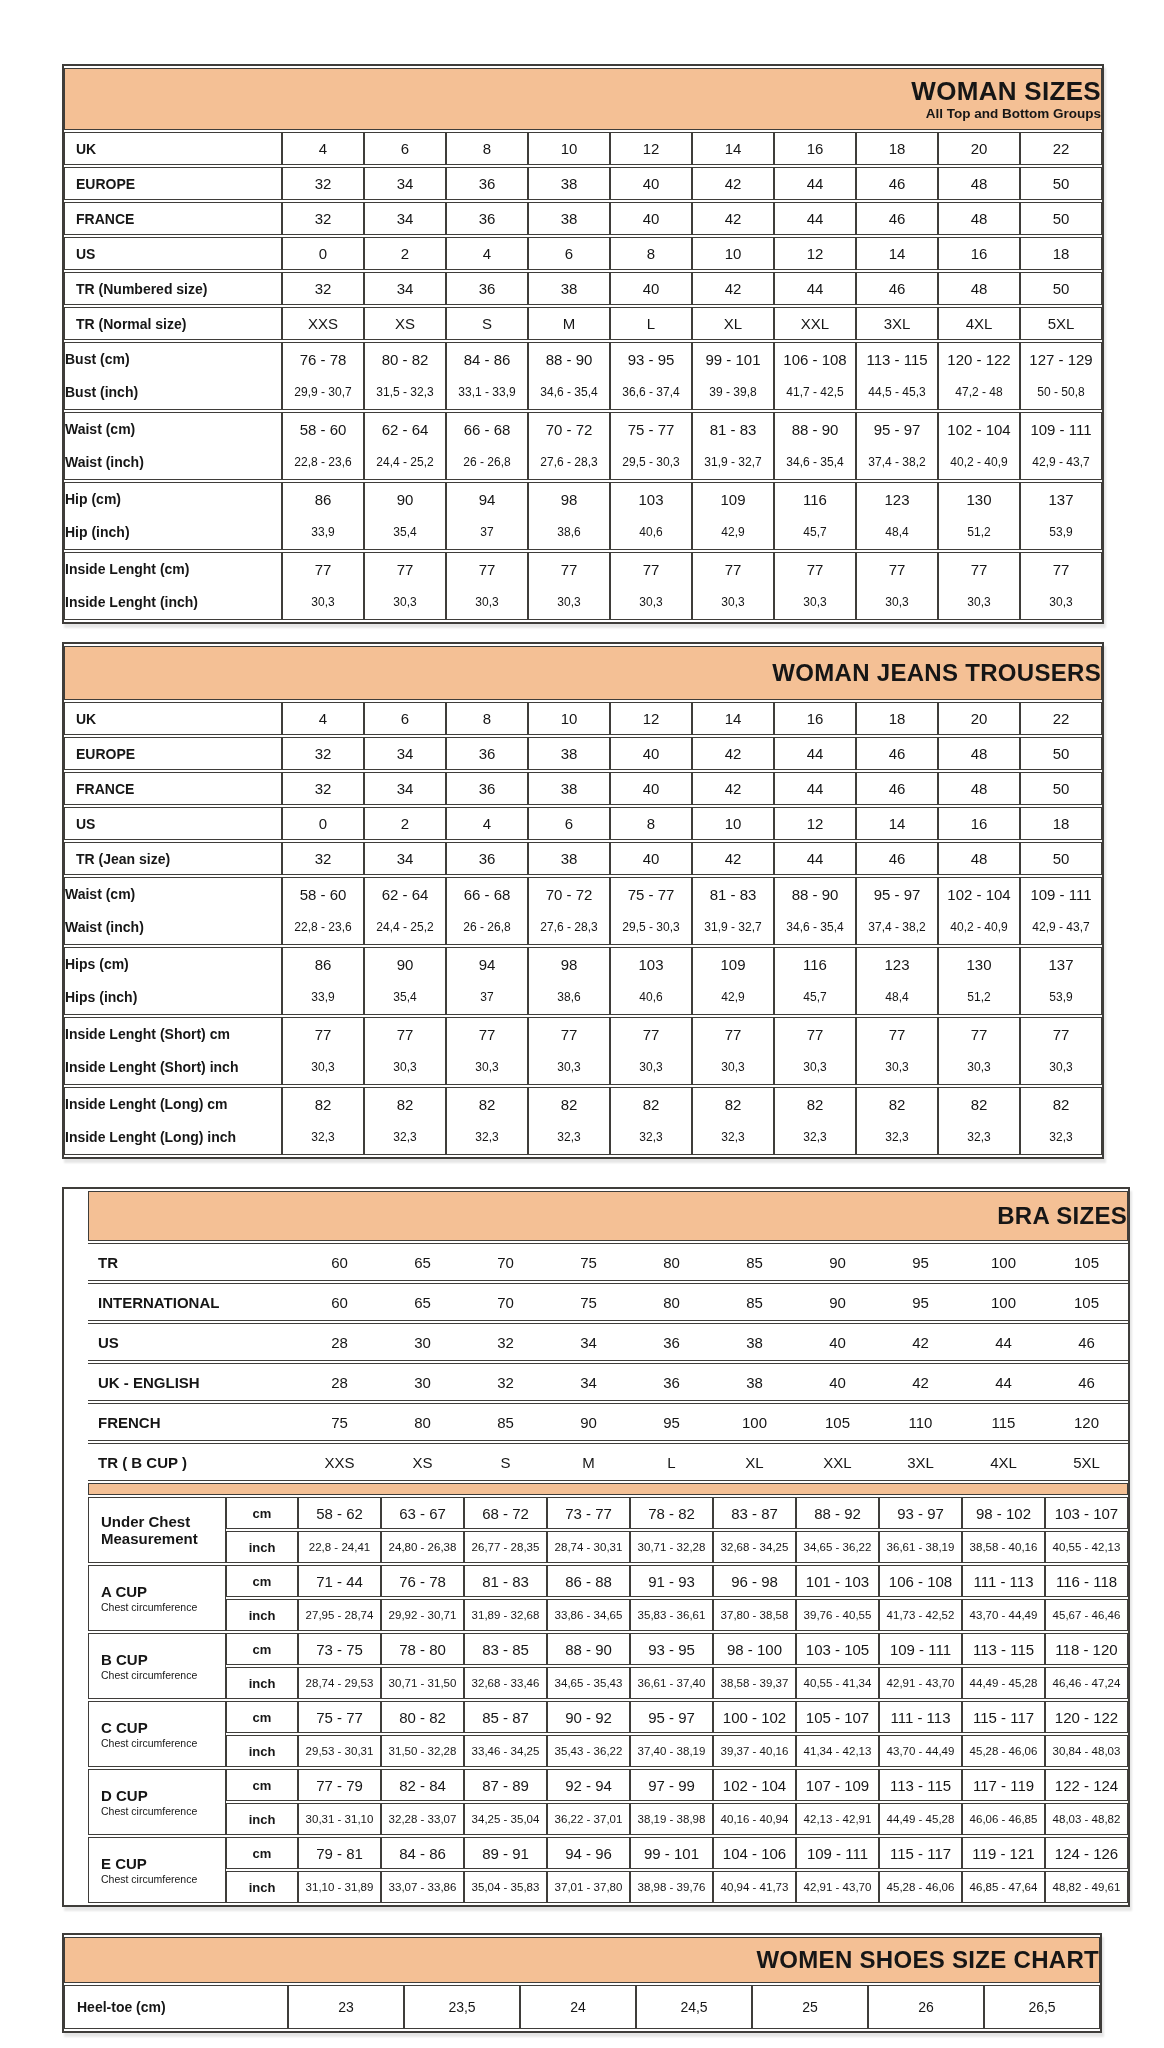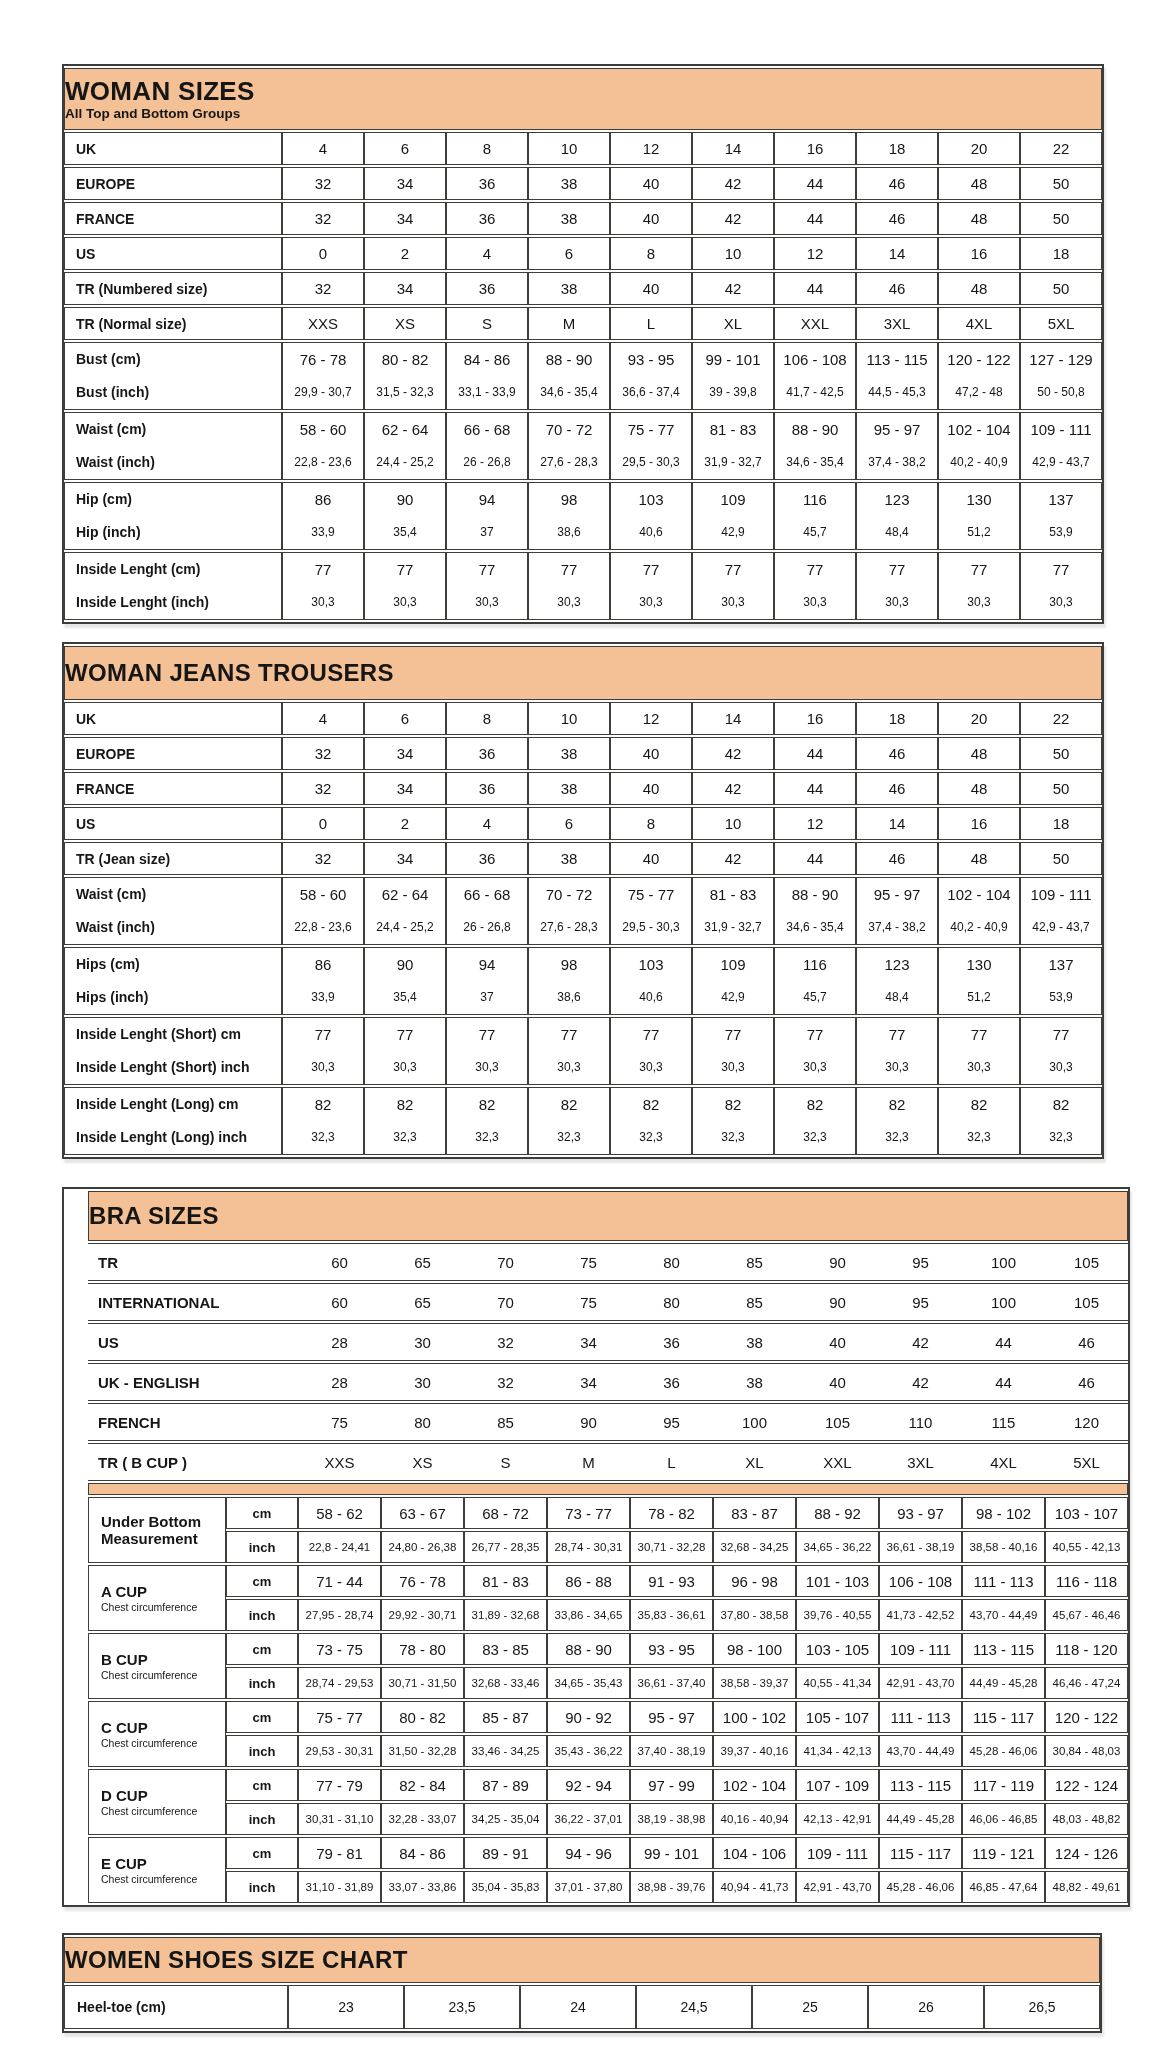--- a/index.html
+++ b/index.html
@@ -16,38 +16,38 @@
     background:#ffffff; border:2px solid #3f3d3a;
     box-shadow:2px 4px 2px rgba(0,0,0,0.10);
   }
   .t1 { margin-bottom:18px; }
   .t2 { margin-bottom:28px; }
   .t3 { margin-bottom:26px;padding-left:24px; }
 
   td { border:1px solid #3f3d3a; text-align:center; vertical-align:middle; padding:0; overflow:hidden; }
 
   td.head { background:#F4C095; }
-  .headbox { display:flex; flex-direction:column; align-items:flex-start; justify-content:center; height:100%; }
+  .headbox { display:flex; flex-direction:column; align-items:flex-end; justify-content:center; height:100%; }
   .t1 td.head { height:60px; }
   .t2 td.head { height:52px; }
   .t3 td.head { height:48px; }
   .t4 td.head { height:44px; }
   .t-title { font-weight:bold; font-size:26px; letter-spacing:0.3px; line-height:30px; }
   .t2 .t-title, .t3 .t-title, .t4 .t-title { font-size:24px; }
   .t-sub { font-weight:bold; font-size:13.5px; line-height:16px; }
 
   td.lbl { text-align:left; padding-left:11px; font-weight:bold; font-size:14px; }
   tr.single td { height:31px; }
   tr.single td.val { font-size:15px; }
 
   tr.double td { height:66px; }
   .lt,.lb,.cmv,.inv { height:33px; line-height:33px; }
   .cmv { font-size:15px; }
   .inv { font-size:12px; }
-  .lt,.lb { font-weight:bold; font-size:14px; text-align:left; padding-left:11px; }
+  .lt,.lb { font-weight:bold; font-size:14px; text-align:left; }
 
   tr.band td { height:36px; border-left:none; border-right:none; }
   tr.band td.lbl { font-size:15px; padding-left:10px; }
   tr.band td.bval { font-size:15px; }
   tr.striprow td { height:10px; background:#F4C095; }
 
   tr.cuprow td { height:30px; }
   td.cuplbl { text-align:left; padding-left:12px; }
   .cupname { font-weight:bold; font-size:15px; line-height:17px; }
   .cupsub { font-size:10.5px; margin-top:1px; }
@@ -725,21 +725,21 @@
           <td class="bval">XXL</td>
           <td class="bval">3XL</td>
           <td class="bval">4XL</td>
           <td class="bval">5XL</td>
         </tr>
         <tr class="striprow">
           <td class="strip" colspan="12"></td>
         </tr>
         <tr class="cuprow">
           <td class="cuplbl" rowspan="2">
-            <div class="cupname">Under Bottom Measurement</div>
+            <div class="cupname">Under Chest Measurement</div>
           </td>
           <td class="unit">cm</td>
           <td class="cupval">58 - 62</td>
           <td class="cupval">63 - 67</td>
           <td class="cupval">68 - 72</td>
           <td class="cupval">73 - 77</td>
           <td class="cupval">78 - 82</td>
           <td class="cupval">83 - 87</td>
           <td class="cupval">88 - 92</td>
           <td class="cupval">93 - 97</td>

